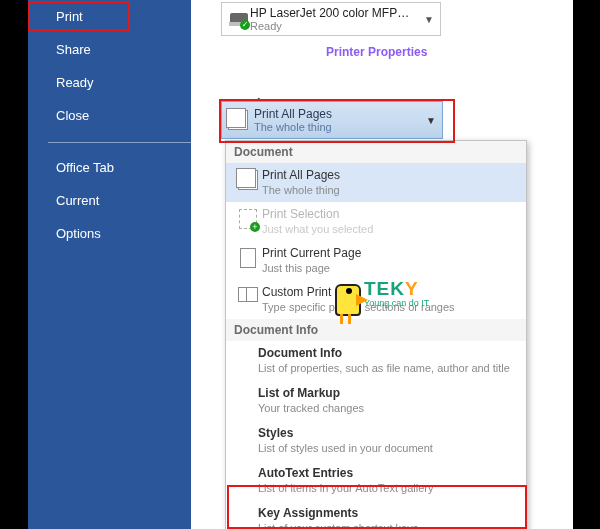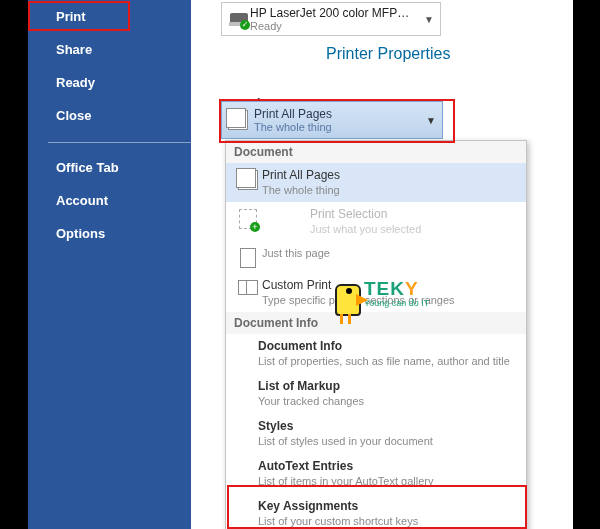--- a/index.html
+++ b/index.html
@@ -1,45 +1,45 @@
 <!DOCTYPE html>
 <html><head>
 <meta charset="utf-8">
 <style>
   html, body { margin:0; padding:0; font-family:"Segoe UI", Arial, sans-serif; background:#888; }
   .canvas { width:600px; height:529px; background:#000; position:relative; overflow:hidden; }
   .frame  { position:absolute; left:28px; top:0; width:545px; height:529px; background:#fff; }
-  .sidebar{ position:absolute; left:0; top:0; width:197px; height:529px; background:#2b579a;font-weight:bold; }
+  .sidebar{ position:absolute; left:0; top:0; width:197px; height:529px; background:#2b579a; }
   .sidebar-item{ padding:9px 0 9px 28px; color:#fff; font-size:13px; cursor:pointer; }
   .sidebar-sep{ height:1px; margin:10px 20px 8px 20px; background:rgba(255,255,255,.45); }
   .main{ position:absolute; left:163px; top:0; right:0; height:529px; background:#fff; }
   .printer{ position:absolute; left:30px; top:2px; width:220px; height:34px; border:1px solid #c8c8c8; display:flex; align-items:center; padding:0 6px; box-sizing:border-box; }
   .printer .pic{ width:22px; position:relative; }
   .printer .pic .body{ width:18px; height:9px; background:#666; border-radius:2px 2px 0 0; margin:0 auto; }
   .printer .pic .tray{ width:20px; height:4px; background:#bfbfbf; margin:0 auto; }
   .printer .pic .ok{ position:absolute; left:12px; top:7px; width:10px; height:10px; border-radius:50%; background:#1a9e1a; color:#fff; font-size:8px; line-height:10px; text-align:center; }
   .printer .txt{ flex:1; }
   .printer .name{ font-size:12px; color:#222; line-height:13px; }
   .printer .state{ font-size:11px; color:#888; line-height:12px; }
   .printer .chev{ color:#555; font-size:10px; }
-  .link{ position:absolute; left:135px; top:45px; font-size:16px; color:#0369a1; cursor:pointer; }
+  .link{ position:absolute; left:135px; top:45px; font-size:12px; color:#8b5cf6; cursor:pointer;font-weight:bold; }
   .settings-hdr{ position:absolute; left:30px; top:74px; font-size:20px; color:#404040; font-weight:400;margin-top:21px; }
   .combo{ position:absolute; left:30px; top:101px; width:222px; height:38px; border:1px solid #7aa8d6; background:linear-gradient(#d5e4f5,#bcd3ec); display:flex; align-items:center; box-sizing:border-box; }
   .combo .icon{ width:32px; display:flex; justify-content:center; }
   .pages-icon{ display:inline-block; width:18px; height:18px; border:1px solid #8a8a8a; background:#fff; position:relative; }
   .pages-icon::before{ content:""; position:absolute; left:-3px; top:-3px; width:18px; height:18px; border:1px solid #8a8a8a; background:#fff; }
   .combo .lbls{ flex:1; }
   .combo .t1{ font-size:12px; color:#2b3a55; line-height:14px; }
   .combo .t2{ font-size:11px; color:#5978a6; line-height:13px; }
   .combo .chev{ color:#333; font-size:10px; padding-right:6px; }
   .dropdown{ position:absolute; left:34px; top:140px; width:300px; border:1px solid #c3c3c3; background:#fff; box-shadow:2px 2px 6px rgba(0,0,0,.25); font-size:12px; }
   .dd-hdr{ padding:4px 8px; color:#6b6b6b; font-weight:600; background:#f5f5f5; }
   .dd-item{ display:flex; padding:5px 6px 5px 8px; color:#444; cursor:pointer; }
   .dd-item.sel{ background:#d8e6f7; }
-  .dd-item.dis{ color:#b6b6b6;gap:48px; }
+  .dd-item.dis{ color:#b6b6b6; }
   .dd-item .ic{ width:28px; display:flex; justify-content:center; padding-top:2px; }
   .dd-item .col{ flex:1; }
   .dd-item .t1{ color:#333; line-height:15px; }
   .dd-item.dis .t1{ color:#b6b6b6; }
   .dd-item .t2{ color:#8a8a8a; line-height:14px; font-size:11px; }
   .dd-item.dis .t2{ color:#c9c9c9; }
   .sel-icon{ display:inline-block; width:16px; height:18px; border:1px dashed #aaa; background:#fff; position:relative; }
   .sel-icon::after{ content:"+"; position:absolute; right:-4px; bottom:-4px; width:10px; height:10px; border-radius:50%; background:#1a9e1a; color:#fff; font-size:9px; line-height:10px; text-align:center; }
   .cur-icon{ display:inline-block; width:14px; height:18px; border:1px solid #8a8a8a; background:#fff; }
   .cust-icon{ display:inline-block; width:20px; height:14px; position:relative; }
@@ -66,21 +66,21 @@
 <div class="canvas">
   <div class="frame">
 
     <div class="sidebar">
       <div class="sidebar-item">Print</div>
       <div class="sidebar-item">Share</div>
       <div class="sidebar-item">Ready</div>
       <div class="sidebar-item">Close</div>
       <div class="sidebar-sep"></div>
       <div class="sidebar-item">Office Tab</div>
-      <div class="sidebar-item">Account</div>
+      <div class="sidebar-item">Current</div>
       <div class="sidebar-item">Options</div>
     </div>
 
     <div class="main">
 
       <div class="printer">
         <div class="pic">
           <div class="body"></div>
             <div class="tray"></div>
             <div class="ok">✓</div>
@@ -126,20 +126,21 @@
           <div class="col">
             <div class="t1">Print Selection</div>
             <div class="t2">Just what you selected</div>
           </div>
         </div>
         <div class="dd-item">
           <div class="ic">
               <span class="cur-icon"></span>
             </div>
           <div class="col">
+            <div class="t1">Print Current Page</div>
             <div class="t2">Just this page</div>
           </div>
         </div>
         <div class="dd-item">
           <div class="ic">
               <span class="cust-icon"></span>
             </div>
           <div class="col">
             <div class="t1">Custom Print</div>
             <div class="t2">Type specific pages, sections or ranges</div>

